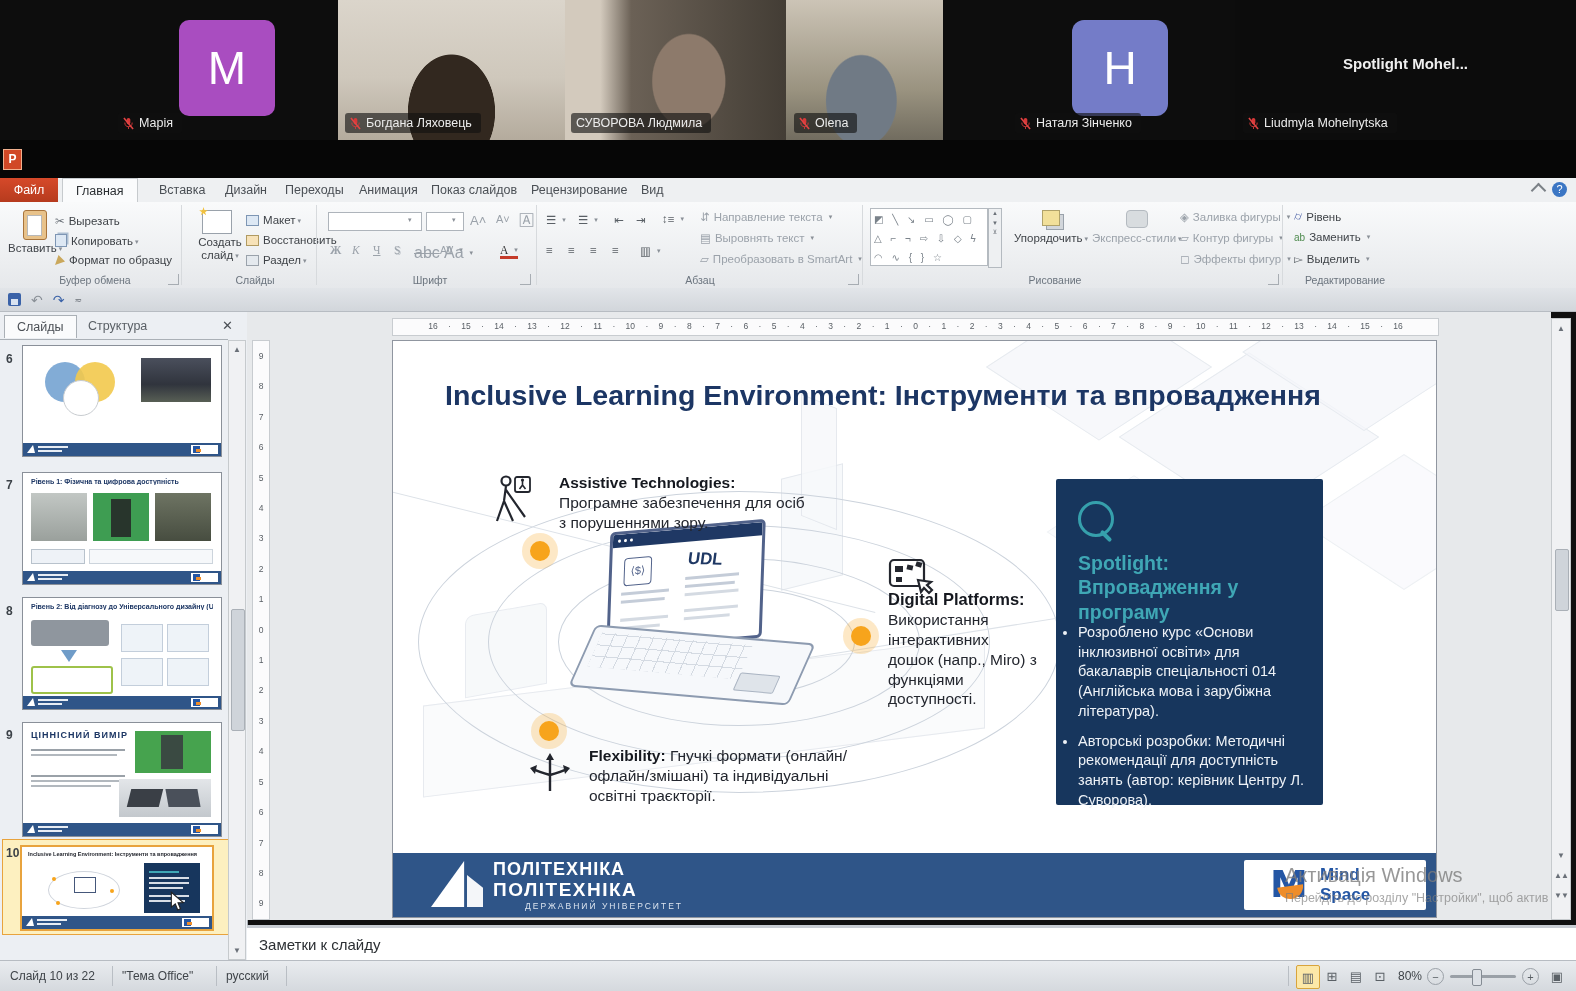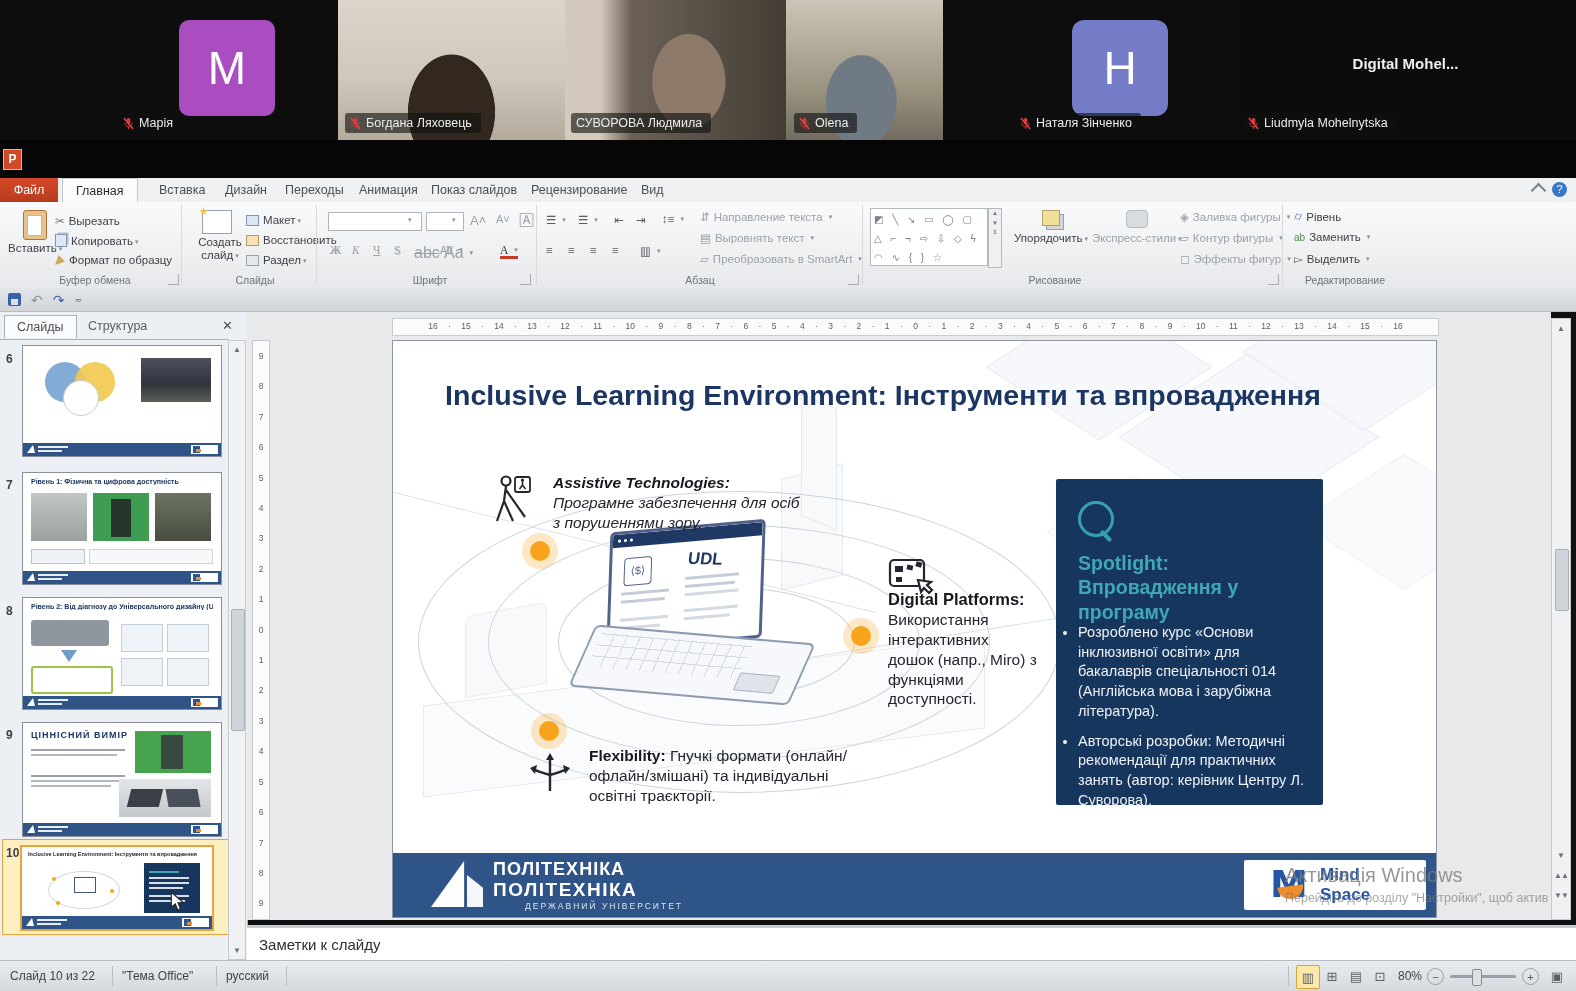--- a/index.html
+++ b/index.html
@@ -129,21 +129,21 @@
             <rect x="4" y="1" width="4" height="7" rx="2" fill="#d73838"></rect>
             <path d="M2 6a4 4.4 0 0 0 8 0" stroke="#d73838" fill="none"></path>
             <line x1="6" y1="10.5" x2="6" y2="13" stroke="#d73838"></line>
             <line x1="1" y1="1" x2="11" y2="13" stroke="#e04444" stroke-width="1.7"></line>
           </svg>
         <span>Наталя Зінченко</span>
       </div>
     </div>
 
     <div class="tile" style="left:1235px;width:341px;background:#0c0c0c;">
-      <div class="t" style="left:0;top:55px;width:100%;text-align:center;color:#f0f0f0;font-size:15px;font-weight:bold;">Digital  Mohel...</div>
+      <div class="t" style="left:0;top:55px;width:100%;text-align:center;color:#f0f0f0;font-size:15px;font-weight:bold;">Spotlight  Mohel...</div>
       <div class="pbadge" style="left:8px;">
         <svg width="11" height="13" viewBox="0 0 12 14">
             <rect x="4" y="1" width="4" height="7" rx="2" fill="#d73838"></rect>
             <path d="M2 6a4 4.4 0 0 0 8 0" stroke="#d73838" fill="none"></path>
             <line x1="6" y1="10.5" x2="6" y2="13" stroke="#d73838"></line>
             <line x1="1" y1="1" x2="11" y2="13" stroke="#e04444" stroke-width="1.7"></line>
           </svg>
         <span>Liudmyla Mohelnytska</span>
       </div>
     </div>
@@ -509,21 +509,21 @@
     <span class="odot" style="left:458px;top:285px;"></span>
     <span class="odot" style="left:146px;top:380px;"></span>
 
     <svg class="t" style="left:96px;top:132px;" width="52" height="54" viewBox="0 0 52 54" fill="none" stroke="#23262e" stroke-width="2.2">
       <circle cx="17" cy="8" r="4.5"></circle>
         <path d="M17 13 L15 28 L8 48 M15 28 L24 48 M17 17 L36 44"></path>
         <rect x="26" y="4" width="15" height="15" rx="2" stroke-width="1.8"></rect>
         <path d="M33.5 8 v5 M30.5 16 l3-4 3 4" stroke-width="1.6"></path>
         <circle cx="33.5" cy="7" r="1.6" fill="#23262e" stroke="none"></circle>
     </svg>
-    <div class="t" style="left:160px;top:132px;width:250px;font-style:italic;">
+    <div class="t" style="left:166px;top:132px;width:250px;">
       <div class="bodytxt"><span class="bhead">Assistive Technologies:</span><br><span>Програмне забезпечення для осіб з порушеннями зору.</span></div>
     </div>
 
     <svg class="t" style="left:495px;top:215px;" width="48" height="46" viewBox="0 0 48 46" fill="none" stroke="#23262e" stroke-width="2.2">
       <rect x="2" y="4" width="34" height="26" rx="4"></rect>
         <rect x="7" y="10" width="8" height="6" fill="#23262e" stroke="none"></rect>
         <rect x="19" y="9" width="6" height="5" transform="rotate(12 22 11)" fill="#23262e" stroke="none"></rect>
         <rect x="8" y="21" width="6" height="5" fill="#23262e" stroke="none"></rect>
         <rect x="28" y="6" width="6" height="5" transform="rotate(18 31 8)" fill="#23262e" stroke="none"></rect>
         <path d="M30 24 l3 12 3-4 5 5 3-3 -5-5 4-3 z" fill="#fff"></path>
@@ -539,21 +539,21 @@
     <div class="t" style="left:196px;top:405px;width:268px;">
       <div class="bodytxt"><span class="bhead">Flexibility:</span> <span>Гнучкі формати (онлайн/офлайн/змішані) та індивідуальні освітні траєкторії.</span></div>
     </div>
 
     <div class="spot">
       <span class="t" style="left:22px;top:22px;width:30px;height:30px;border:3px solid #36a0ac;border-radius:50%;"></span>
       <span class="t" style="left:48px;top:50px;width:4px;height:14px;background:#36a0ac;border-radius:2px;transform:rotate(-45deg);"></span>
       <div class="t" style="left:22px;top:72px;width:220px;font-size:19.5px;font-weight:bold;color:#3fa7b5;line-height:1.25;">Spotlight: Впровадження у програму</div>
       <ul class="t" style="left:6px;top:130px;width:228px;">
         <li>Розроблено курс «Основи інклюзивної освіти» для бакалаврів спеціальності 014 (Англійська мова і зарубіжна література).</li>
-        <li>Авторські розробки: Методичні рекомендації для практичних занять (автор: керівник Центру Л. Суворова).</li>
+        <li>Авторські розробки: Методичні рекомендації для доступність занять (автор: керівник Центру Л. Суворова).</li>
       </ul>
     </div>
 
     <div class="sfoot">
       <span class="t" style="left:38px;top:8px;width:46px;height:46px;background:#fff;clip-path:polygon(0 100%,72% 0,72% 100%);"></span>
       <span class="t" style="left:74px;top:22px;width:16px;height:32px;background:#fff;clip-path:polygon(0 0,100% 40%,100% 100%,0 100%);opacity:.95;"></span>
       <div class="t" style="left:100px;top:6px;font-size:18px;font-weight:bold;color:#fff;letter-spacing:1px;">ПОЛІТЕХНІКА</div>
       <div class="t" style="left:100px;top:26px;font-size:19px;font-weight:bold;color:#fff;letter-spacing:1.5px;">ПОЛІТЕХНІКА</div>
       <div class="t" style="left:132px;top:48px;font-size:8.5px;color:#dbe4ef;letter-spacing:2px;">ДЕРЖАВНИЙ УНІВЕРСИТЕТ</div>
       <div class="t" style="left:851px;top:7px;width:182px;height:50px;background:#fff;border-radius:2px;">

